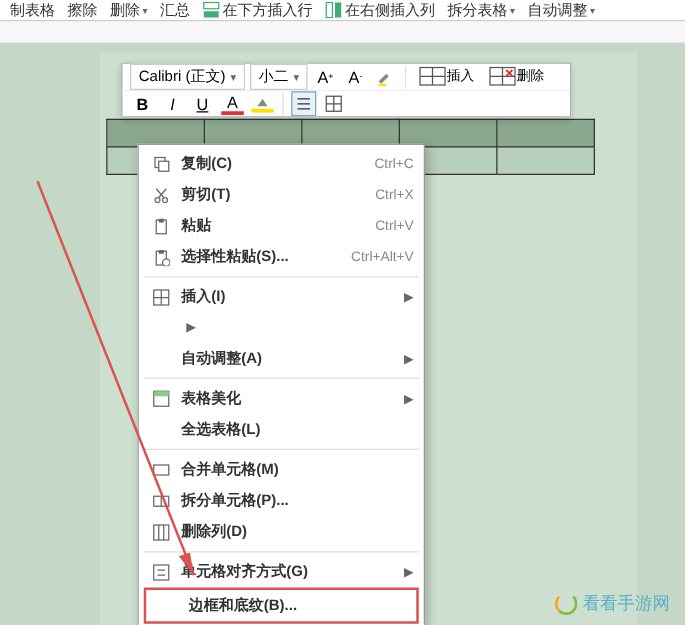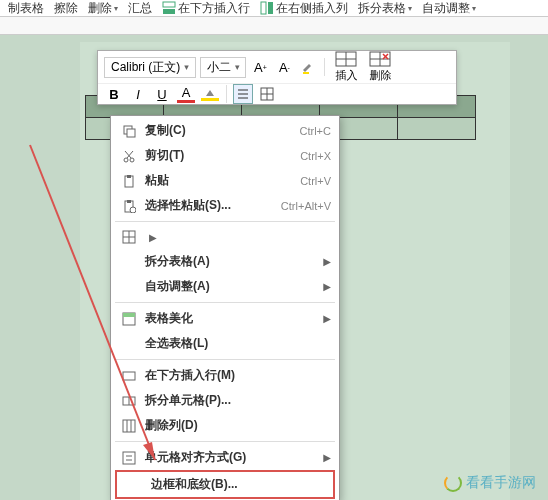--- a/index.html
+++ b/index.html
@@ -17,21 +17,21 @@
 
 .float-toolbar { position: absolute; left: 97px; top: 50px; width: 360px; background: #fff; border: 1px solid #aaa; box-shadow: 0 2px 6px rgba(0,0,0,0.2); z-index: 5; }
 .ft-row { display: flex; align-items: center; padding: 0 6px; gap: 4px; font-size: 12px; }
 .ft-select { border: 1px solid #ccc; padding: 1px 6px; font-size: 12px; background: #fff; display: flex; align-items: center; gap: 4px; }
 .ft-btn { width: 20px; height: 20px; display: flex; align-items: center; justify-content: center; cursor: pointer; font-size: 13px; }
 .ft-btn.bold { font-weight: bold; }
 .ft-btn.italic { font-style: italic; }
 .ft-btn.underline { text-decoration: underline; }
 .ft-color-bar { width: 18px; height: 3px; display: block; }
 .ft-sep { width: 1px; height: 18px; background: #ddd; margin: 0 2px; }
-.ft-big { display: flex; flex-direction: column; align-items: flex-start; font-size: 11px; padding: 0 4px; cursor: pointer; }
+.ft-big { display: flex; flex-direction: row; align-items: flex-start; font-size: 11px; padding: 0 4px; cursor: pointer; }
 .ft-big svg { margin-bottom: 1px; }
 
 .table-grid { position: absolute; left: 85px; top: 95px; border-collapse: collapse; z-index: 2; }
 .table-grid td { border: 1px solid #333; width: 78px; height: 22px; background: #b8cfbb; }
 .table-grid tr:first-child td { background: #8ba88f; }
 
 .context-menu { position: absolute; left: 110px; top: 115px; width: 230px; background: #fff; border: 1px solid #999; box-shadow: 2px 2px 8px rgba(0,0,0,0.25); z-index: 10; font-size: 12px; color: #333; padding: 2px 0; }
 .cm-item { display: flex; align-items: center; padding: 4px 8px; cursor: pointer; position: relative; }
 .cm-icon { width: 20px; height: 16px; display: flex; align-items: center; justify-content: center; margin-right: 6px; color: #555; }
 .cm-label { flex: 1; font-weight: bold; }
@@ -238,25 +238,25 @@
   </div>
   <div class="cm-sep"></div>
   <div class="cm-item">
     <span class="cm-icon">
         <svg width="14" height="14">
           <rect x="1" y="1" width="12" height="12" fill="none" stroke="#666"></rect>
           <line x1="1" y1="7" x2="13" y2="7" stroke="#666"></line>
           <line x1="7" y1="1" x2="7" y2="13" stroke="#666"></line>
         </svg>
       </span>
+    <span class="cm-label">插入(I)</span>
     <span class="cm-arrow">▶</span>
   </div>
   <div class="cm-item">
     <span class="cm-icon"></span>
-    <span class="cm-label">拆分表格(A)</span>
     <span class="cm-arrow">▶</span>
   </div>
   <div class="cm-item">
     <span class="cm-icon"></span>
     <span class="cm-label">自动调整(A)</span>
     <span class="cm-arrow">▶</span>
   </div>
   <div class="cm-sep"></div>
   <div class="cm-item">
     <span class="cm-icon">
@@ -272,21 +272,21 @@
     <span class="cm-icon"></span>
     <span class="cm-label">全选表格(L)</span>
   </div>
   <div class="cm-sep"></div>
   <div class="cm-item">
     <span class="cm-icon">
         <svg width="14" height="14">
           <rect x="1" y="3" width="12" height="8" fill="none" stroke="#666"></rect>
         </svg>
       </span>
-    <span class="cm-label">在下方插入行(M)</span>
+    <span class="cm-label">合并单元格(M)</span>
   </div>
   <div class="cm-item">
     <span class="cm-icon">
         <svg width="14" height="14">
           <rect x="1" y="3" width="12" height="8" fill="none" stroke="#666"></rect>
           <line x1="7" y1="3" x2="7" y2="11" stroke="#666"></line>
         </svg>
       </span>
     <span class="cm-label">拆分单元格(P)...</span>
   </div>

